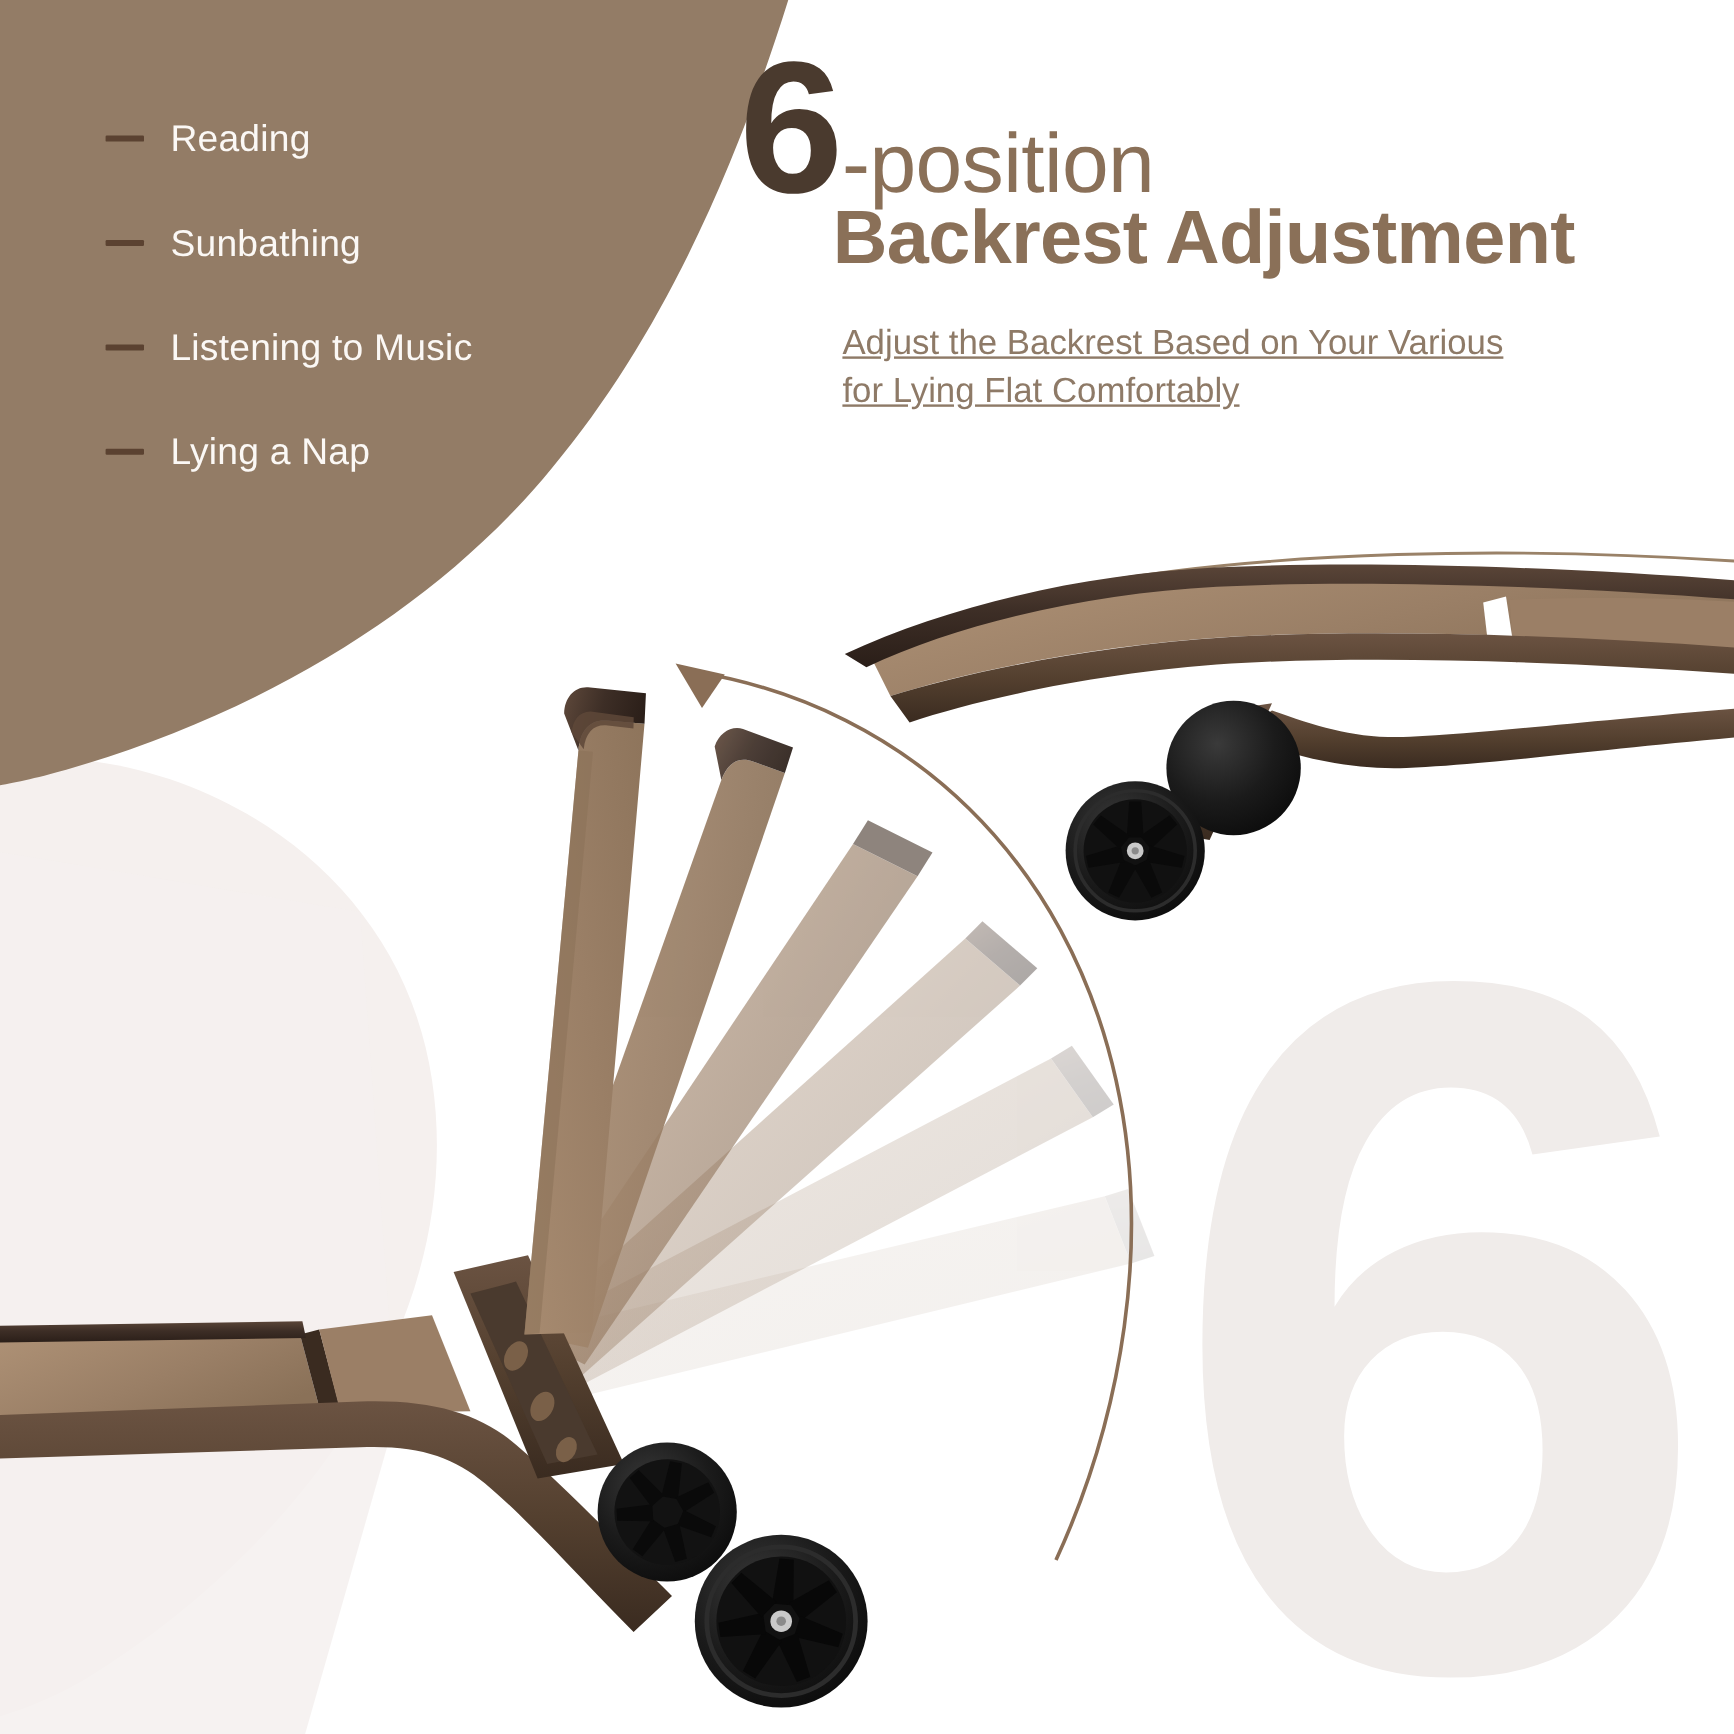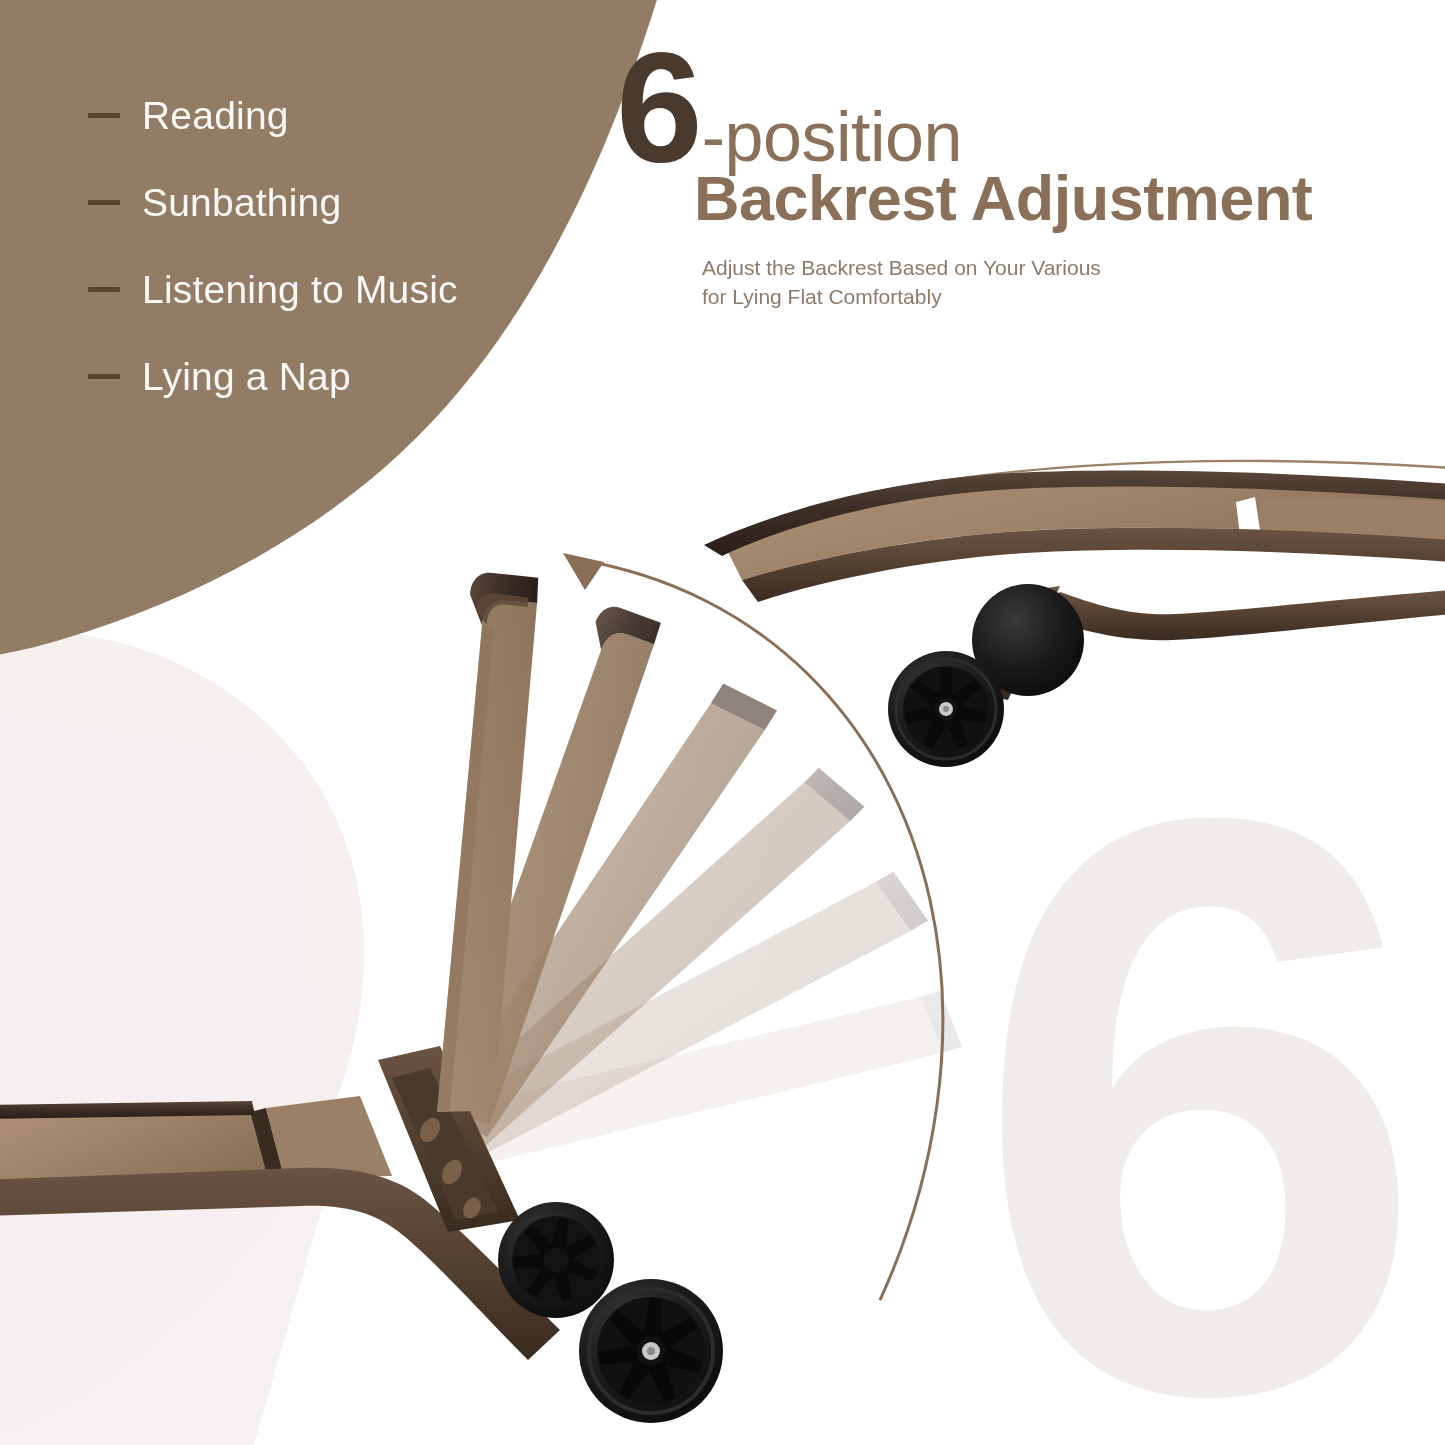--- a/index.html
+++ b/index.html
@@ -30,21 +30,21 @@
   }
   .feature-dash {
     width:32px; height:5px;
     background:#5B4231;
     border-radius:1px;
     flex:0 0 auto;
     margin-right:22px;
   }
   .feature-label {
     color:#FBF8F5;
-    font-size:39px;
+    font-size:31px;
     letter-spacing:.2px;
     white-space:nowrap;
     line-height:1;
   }
 
   
   .headline { position:absolute; left:616px; top:44px; width:790px; z-index:6; }
   .headline-row { display:flex; align-items:baseline; line-height:1; }
   .big-number {
     font-size:156px;
@@ -66,24 +66,25 @@
     font-weight:700;
     color:#8A7058;
     line-height:1.02;
     letter-spacing:-.5px;
     margin-left:78px;
     margin-top:-6px;
     white-space:nowrap;
   }
   .headline-desc {
     margin-left:86px;
-    margin-top:24px;
-    font-size:21px;
+    margin-top:36px;
+    font-size:29px;
     line-height:1.38;
     color:#8E7A67;
+    text-decoration:underline;
   }
   .headline-desc div { white-space:nowrap; }
 
   
   .art { position:absolute; inset:0; width:100%; height:100%; pointer-events:none; }
   .art.z-top { z-index:5; }
   .art.z-mid { z-index:4; }
   .art.z-low { z-index:3; }
   .watermark-layer { z-index:1; }
   .shapes-layer { z-index:2; }

